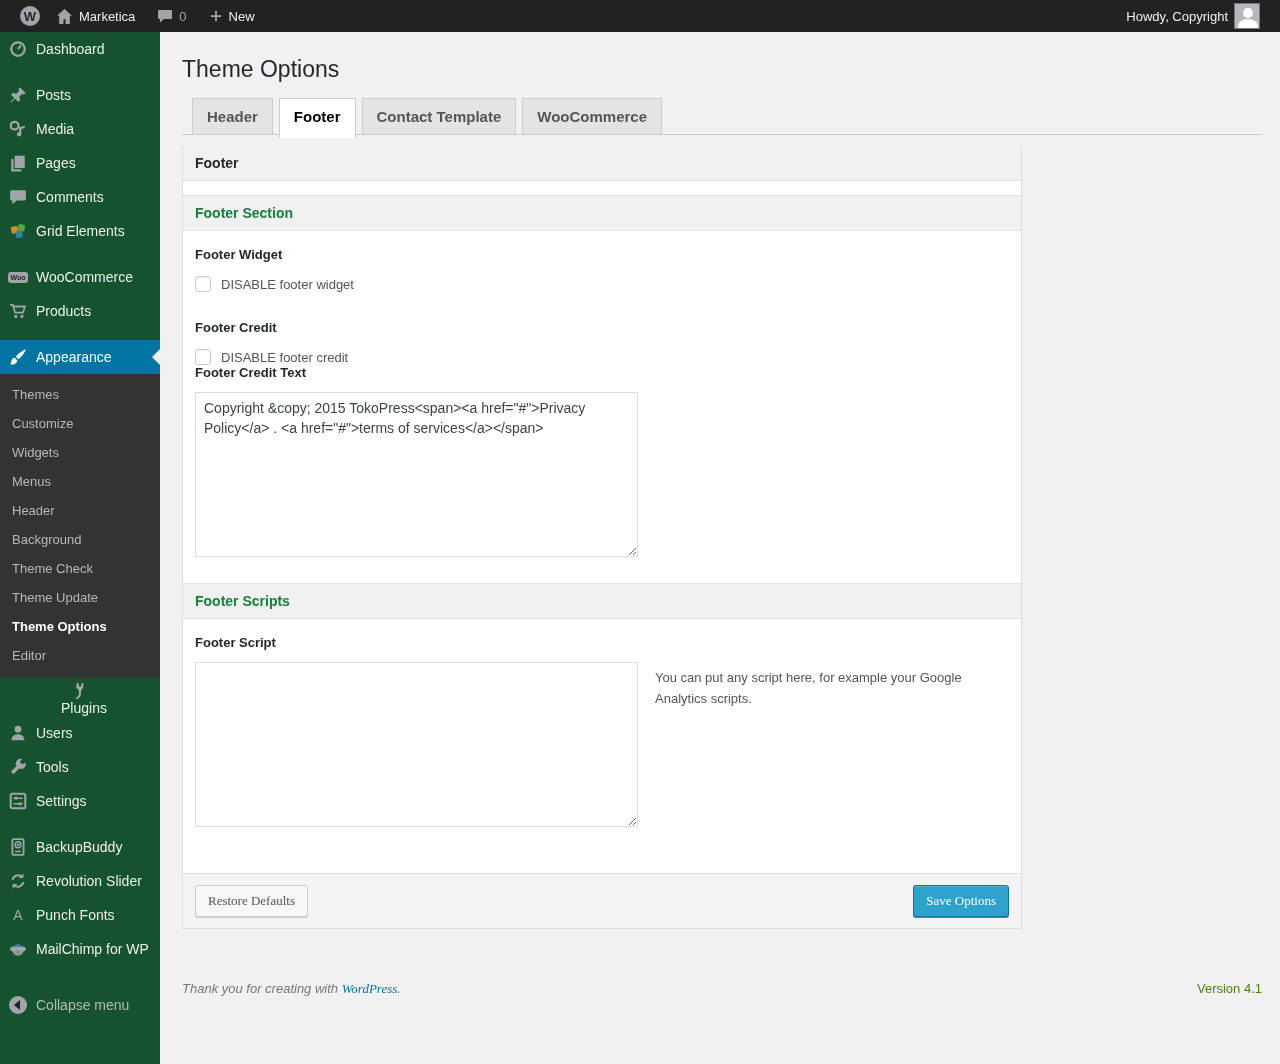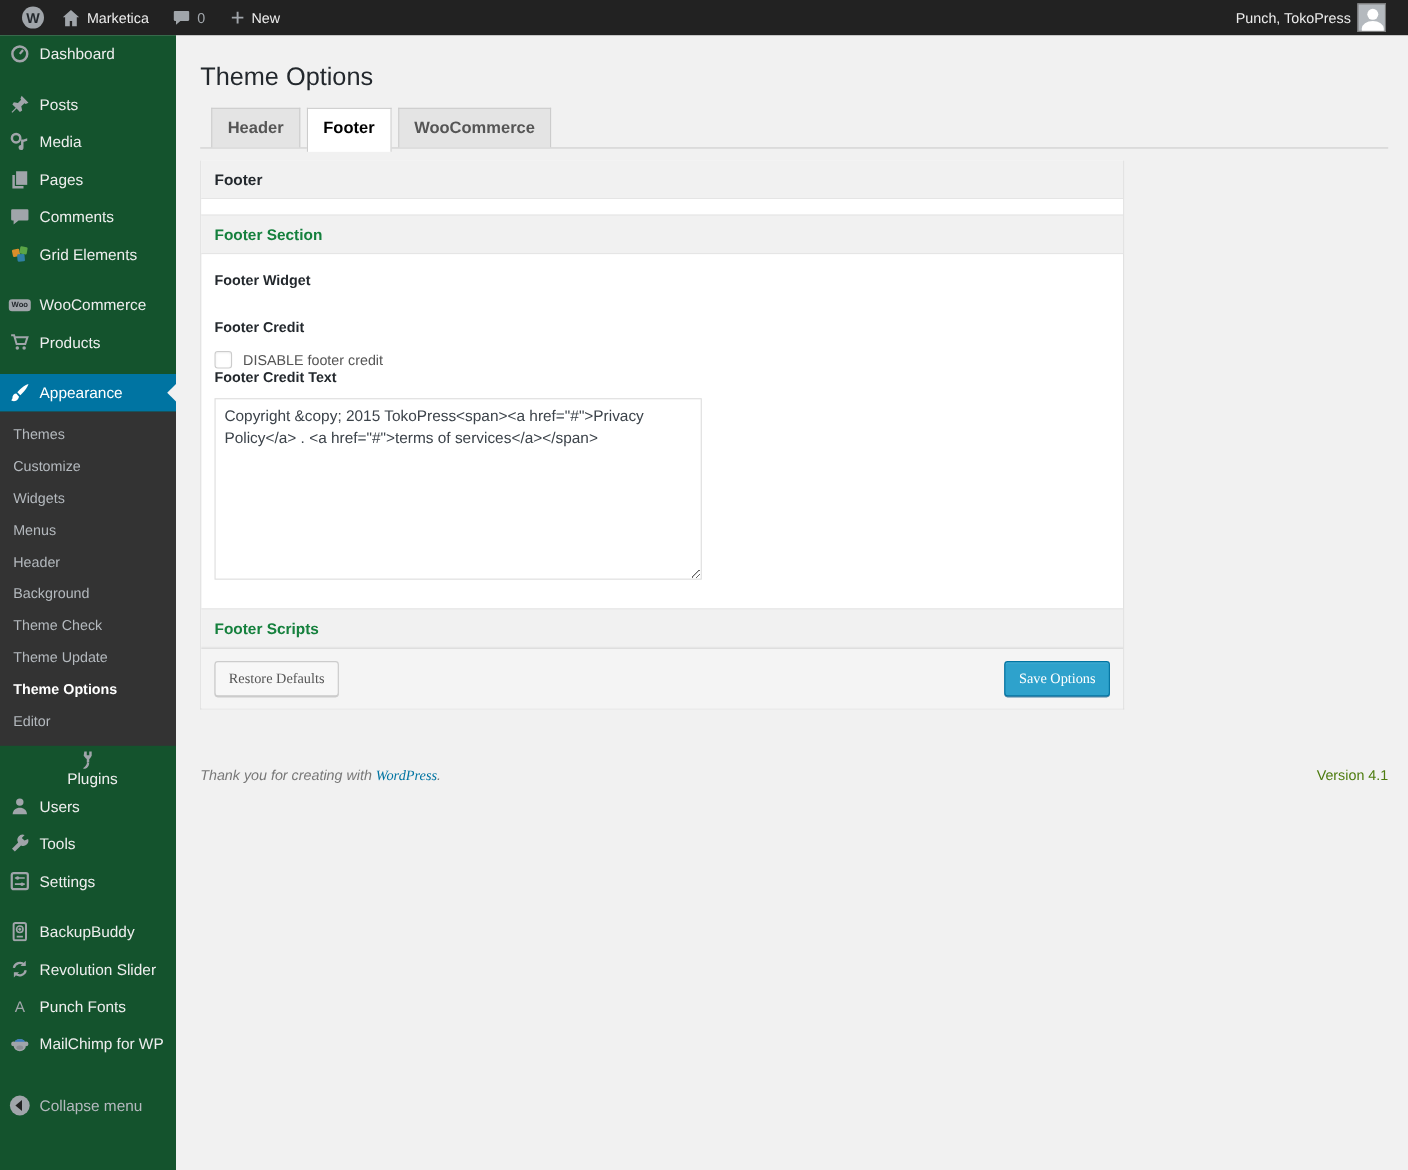--- a/index.html
+++ b/index.html
@@ -153,21 +153,21 @@
   <div class="ab-item" style="margin-left:6px;">
     <span>
         <svg class="i" width="14" height="14" viewBox="0 0 16 16">
           <path fill="#a0a5aa" d="M7 2h2v5h5v2H9v5H7V9H2V7h5z"></path>
         </svg>
       </span>
     <span>New</span>
   </div>
   <div class="ab-spacer"></div>
   <div class="ab-item">
-    <span>Punch, TokoPress</span>
+    <span>Howdy, Copyright</span>
     <span class="avatar"></span>
   </div>
 </div>
 
 <div class="sidebar">
 
   <div class="mi">
     <span class="ico">
         <svg class="i" width="18" height="18" viewBox="0 0 16 16">
           <circle cx="8" cy="8" r="6" fill="none" stroke="#a0a5aa" stroke-width="2"></circle>
@@ -348,44 +348,56 @@
   </div>
 </div>
 
 <div class="content">
 
   <h1 class="page-title">Theme Options</h1>
 
   <div class="tabs">
     <span class="tab">Header</span>
     <span class="tab active">Footer</span>
+    <span class="tab">Contact Template</span>
     <span class="tab">WooCommerce</span>
   </div>
 
   <div class="panel">
 
     <div class="panel-hd" style="border-top:none;">Footer</div>
     <div class="white-gap"></div>
     <div class="panel-hd sub">Footer Section</div>
 
     <div class="sect">
       <div class="field-label">Footer Widget</div>
+      <div class="check-row">
+        <input type="checkbox" style="">
+        <span class="chk-label">DISABLE footer widget</span>
+      </div>
 
       <div class="field-label mt28">Footer Credit</div>
       <div class="check-row">
         <input type="checkbox" style="">
         <span class="chk-label">DISABLE footer credit</span>
       </div>
 
       <div class="field-label mt30">Footer Credit Text</div>
       <textarea class="opt" spellcheck="false" style="">Copyright &amp;copy; 2015 TokoPress&lt;span&gt;&lt;a href="#"&gt;Privacy Policy&lt;/a&gt; . &lt;a href="#"&gt;terms of services&lt;/a&gt;&lt;/span&gt;</textarea>
     </div>
 
     <div class="panel-hd sub">Footer Scripts</div>
 
+    <div class="sect scripts">
+      <div class="field-label">Footer Script</div>
+      <div class="script-row">
+        <textarea class="opt" spellcheck="false" style=""></textarea>
+        <div class="script-note">You can put any script here, for example your Google Analytics scripts.</div>
+      </div>
+    </div>
 
     <div class="submit-bar">
       <button class="btn secondary">Restore Defaults</button>
       <button class="btn primary">Save Options</button>
     </div>
   </div>
 
   <div class="page-footer">
     <span class="thanks">
       <span>Thank you for creating with</span>

